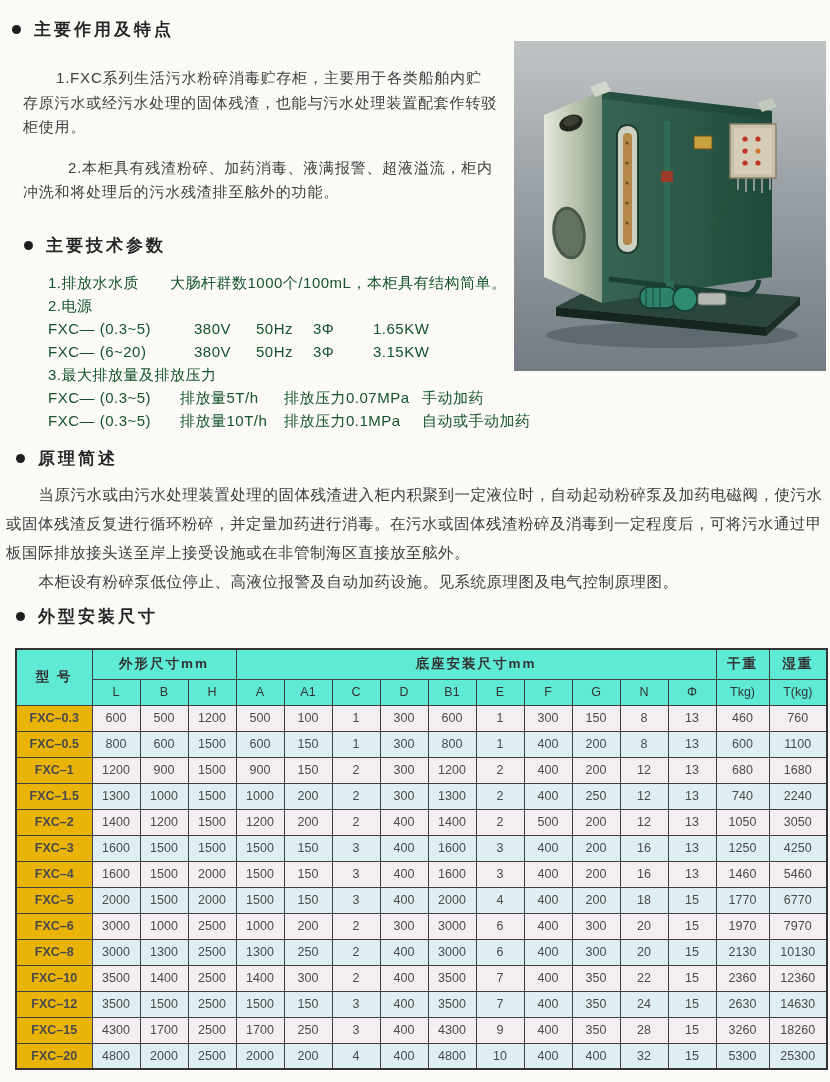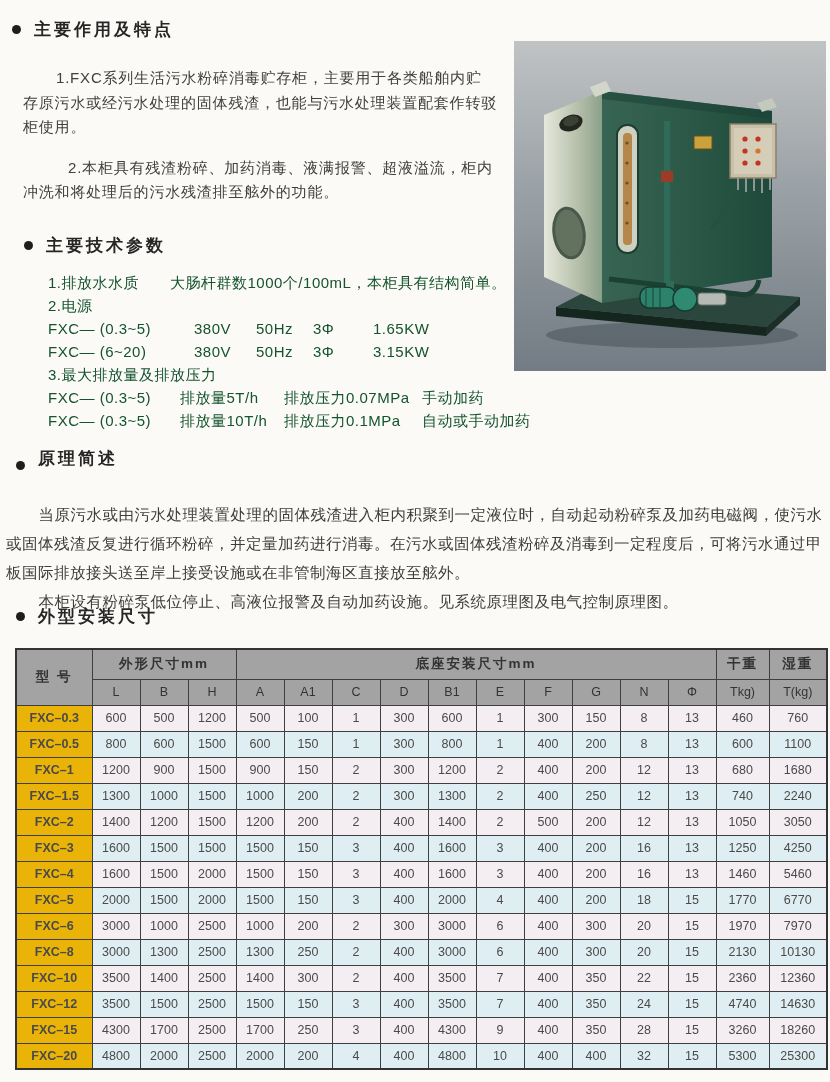--- a/index.html
+++ b/index.html
@@ -36,38 +36,38 @@
   .lab-wq { width:122px; flex:0 0 auto; }
   .c-model { width:146px; flex:0 0 auto; }
   .c-volt  { width:62px;  flex:0 0 auto; }
   .c-freq  { width:57px;  flex:0 0 auto; }
   .c-phase { width:60px;  flex:0 0 auto; }
   .c-model2{ width:132px; flex:0 0 auto; }
   .c-rate  { width:104px; flex:0 0 auto; }
   .c-press { width:138px; flex:0 0 auto; }
 
   
-  #principle-heading-wrap { left:16px; top:447px;align-items:flex-end; }
+  #principle-heading-wrap { left:16px; top:447px; }
   #principle-body {
     position:absolute; left:6px; top:480px; width:820px;
-    font-size:15.5px; line-height:29px; letter-spacing:0.5px; color:#3d3d3d;margin-top:20px;
+    font-size:15.5px; line-height:29px; letter-spacing:0.5px; color:#3d3d3d;
   }
   #principle-body p { margin:0; text-indent:2.1em; }
 
   
   #dims-heading-wrap { left:16px; top:605px; }
   .dims-table {
     position:absolute; left:15px; top:648px;
     border-collapse:collapse; table-layout:fixed;
     font-size:12.5px; color:#4a4a4a; border:2px solid #333;
   }
   .dims-table th, .dims-table td {
     border:1px solid #3f3f3f; text-align:center; padding:0; overflow:hidden; white-space:nowrap;
   }
-  .dims-table thead th { background:#a3a3a3; color:#333; }
+  .dims-table thead th { background:#5eead4; color:#333; }
   .dims-table thead tr.group-row th { height:30px; font-size:13.5px; font-weight:700; letter-spacing:2px; }
   .dims-table thead tr.sub-row th { height:26px; font-size:12.5px; font-weight:500; letter-spacing:0; }
   .dims-table tbody td { height:26px; }
   .dims-table tbody td:first-child { background:#eab308;font-weight:bold; }
   .dims-table tr.row-even td:not(:first-child) { background:#f4edf2; }
   .dims-table tr.row-odd  td:not(:first-child) { background:#dfeef2; }
 </style>
 </head>
 <body>
 
@@ -463,21 +463,21 @@
           <td>1500</td>
           <td>150</td>
           <td>3</td>
           <td>400</td>
           <td>3500</td>
           <td>7</td>
           <td>400</td>
           <td>350</td>
           <td>24</td>
           <td>15</td>
-          <td>4740</td>
+          <td>2630</td>
           <td>14630</td>
         </tr>
         <tr class="row-even">
           <td>FXC–15</td>
           <td>4300</td>
           <td>1700</td>
           <td>2500</td>
           <td>1700</td>
           <td>250</td>
           <td>3</td>

